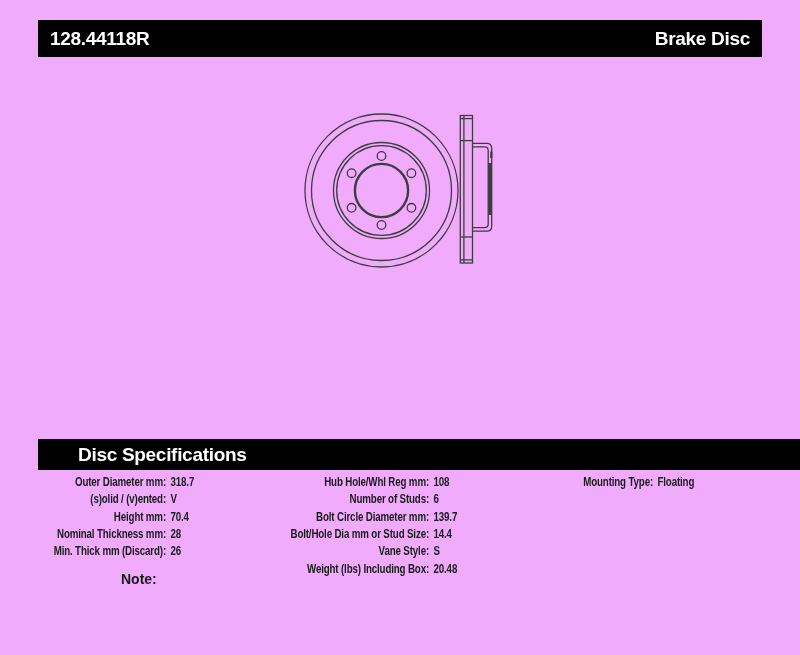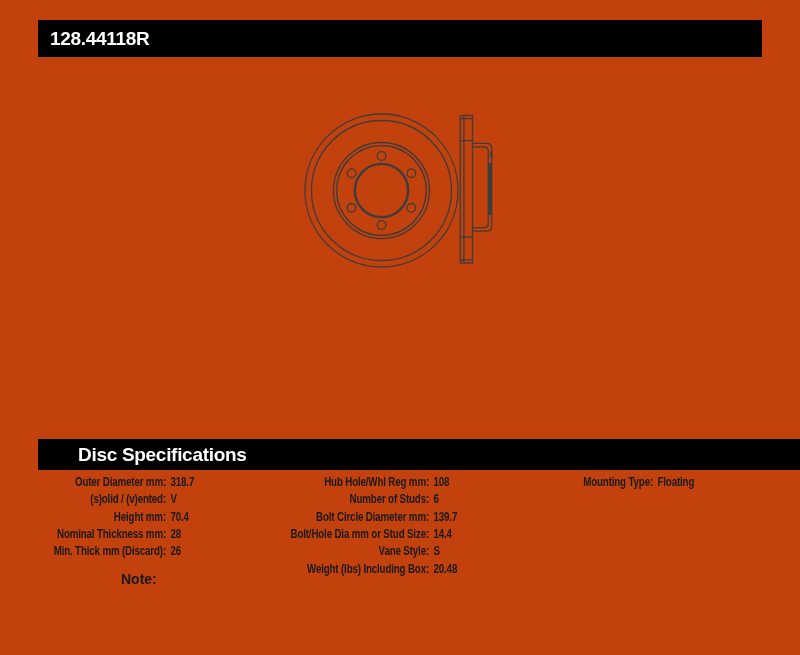--- a/index.html
+++ b/index.html
@@ -8,21 +8,21 @@
     background: #ffffff;
     width: 800px;
     height: 655px;
     overflow: hidden;
     font-family: "Liberation Sans", sans-serif;
   }
   .page {
     position: relative;
     width: 800px;
     height: 655px;
-    background: #c2410c;
+    background: #f0abfc;
   }
   .bar {
     position: absolute;
     left: 38px;
     width: 724px;
     background: #000000;
     color: #ffffff;
     font-weight: bold;
     letter-spacing: -0.3px;
   }
@@ -93,20 +93,21 @@
     stroke-width: 1.3;
   }
 </style>
 </head>
 <body>
 
 <div class="page">
 
   <div class="bar header-bar">
     <span>128.44118R</span>
+    <span>Brake Disc</span>
   </div>
 
   <svg class="diagram" viewBox="280 95 230 185" xmlns="http://www.w3.org/2000/svg">
     <g class="drawing-stroke">
       <circle cx="381.5" cy="190.5" r="76.5"></circle>
       <circle cx="381.5" cy="190.5" r="70"></circle>
       <circle cx="381.5" cy="190.5" r="48"></circle>
       <circle cx="381.5" cy="190.5" r="44.8"></circle>
       <circle cx="381.5" cy="190.5" r="26.6" stroke-width="2.4"></circle>
       <circle cx="381.5" cy="156" r="4.3"></circle>

